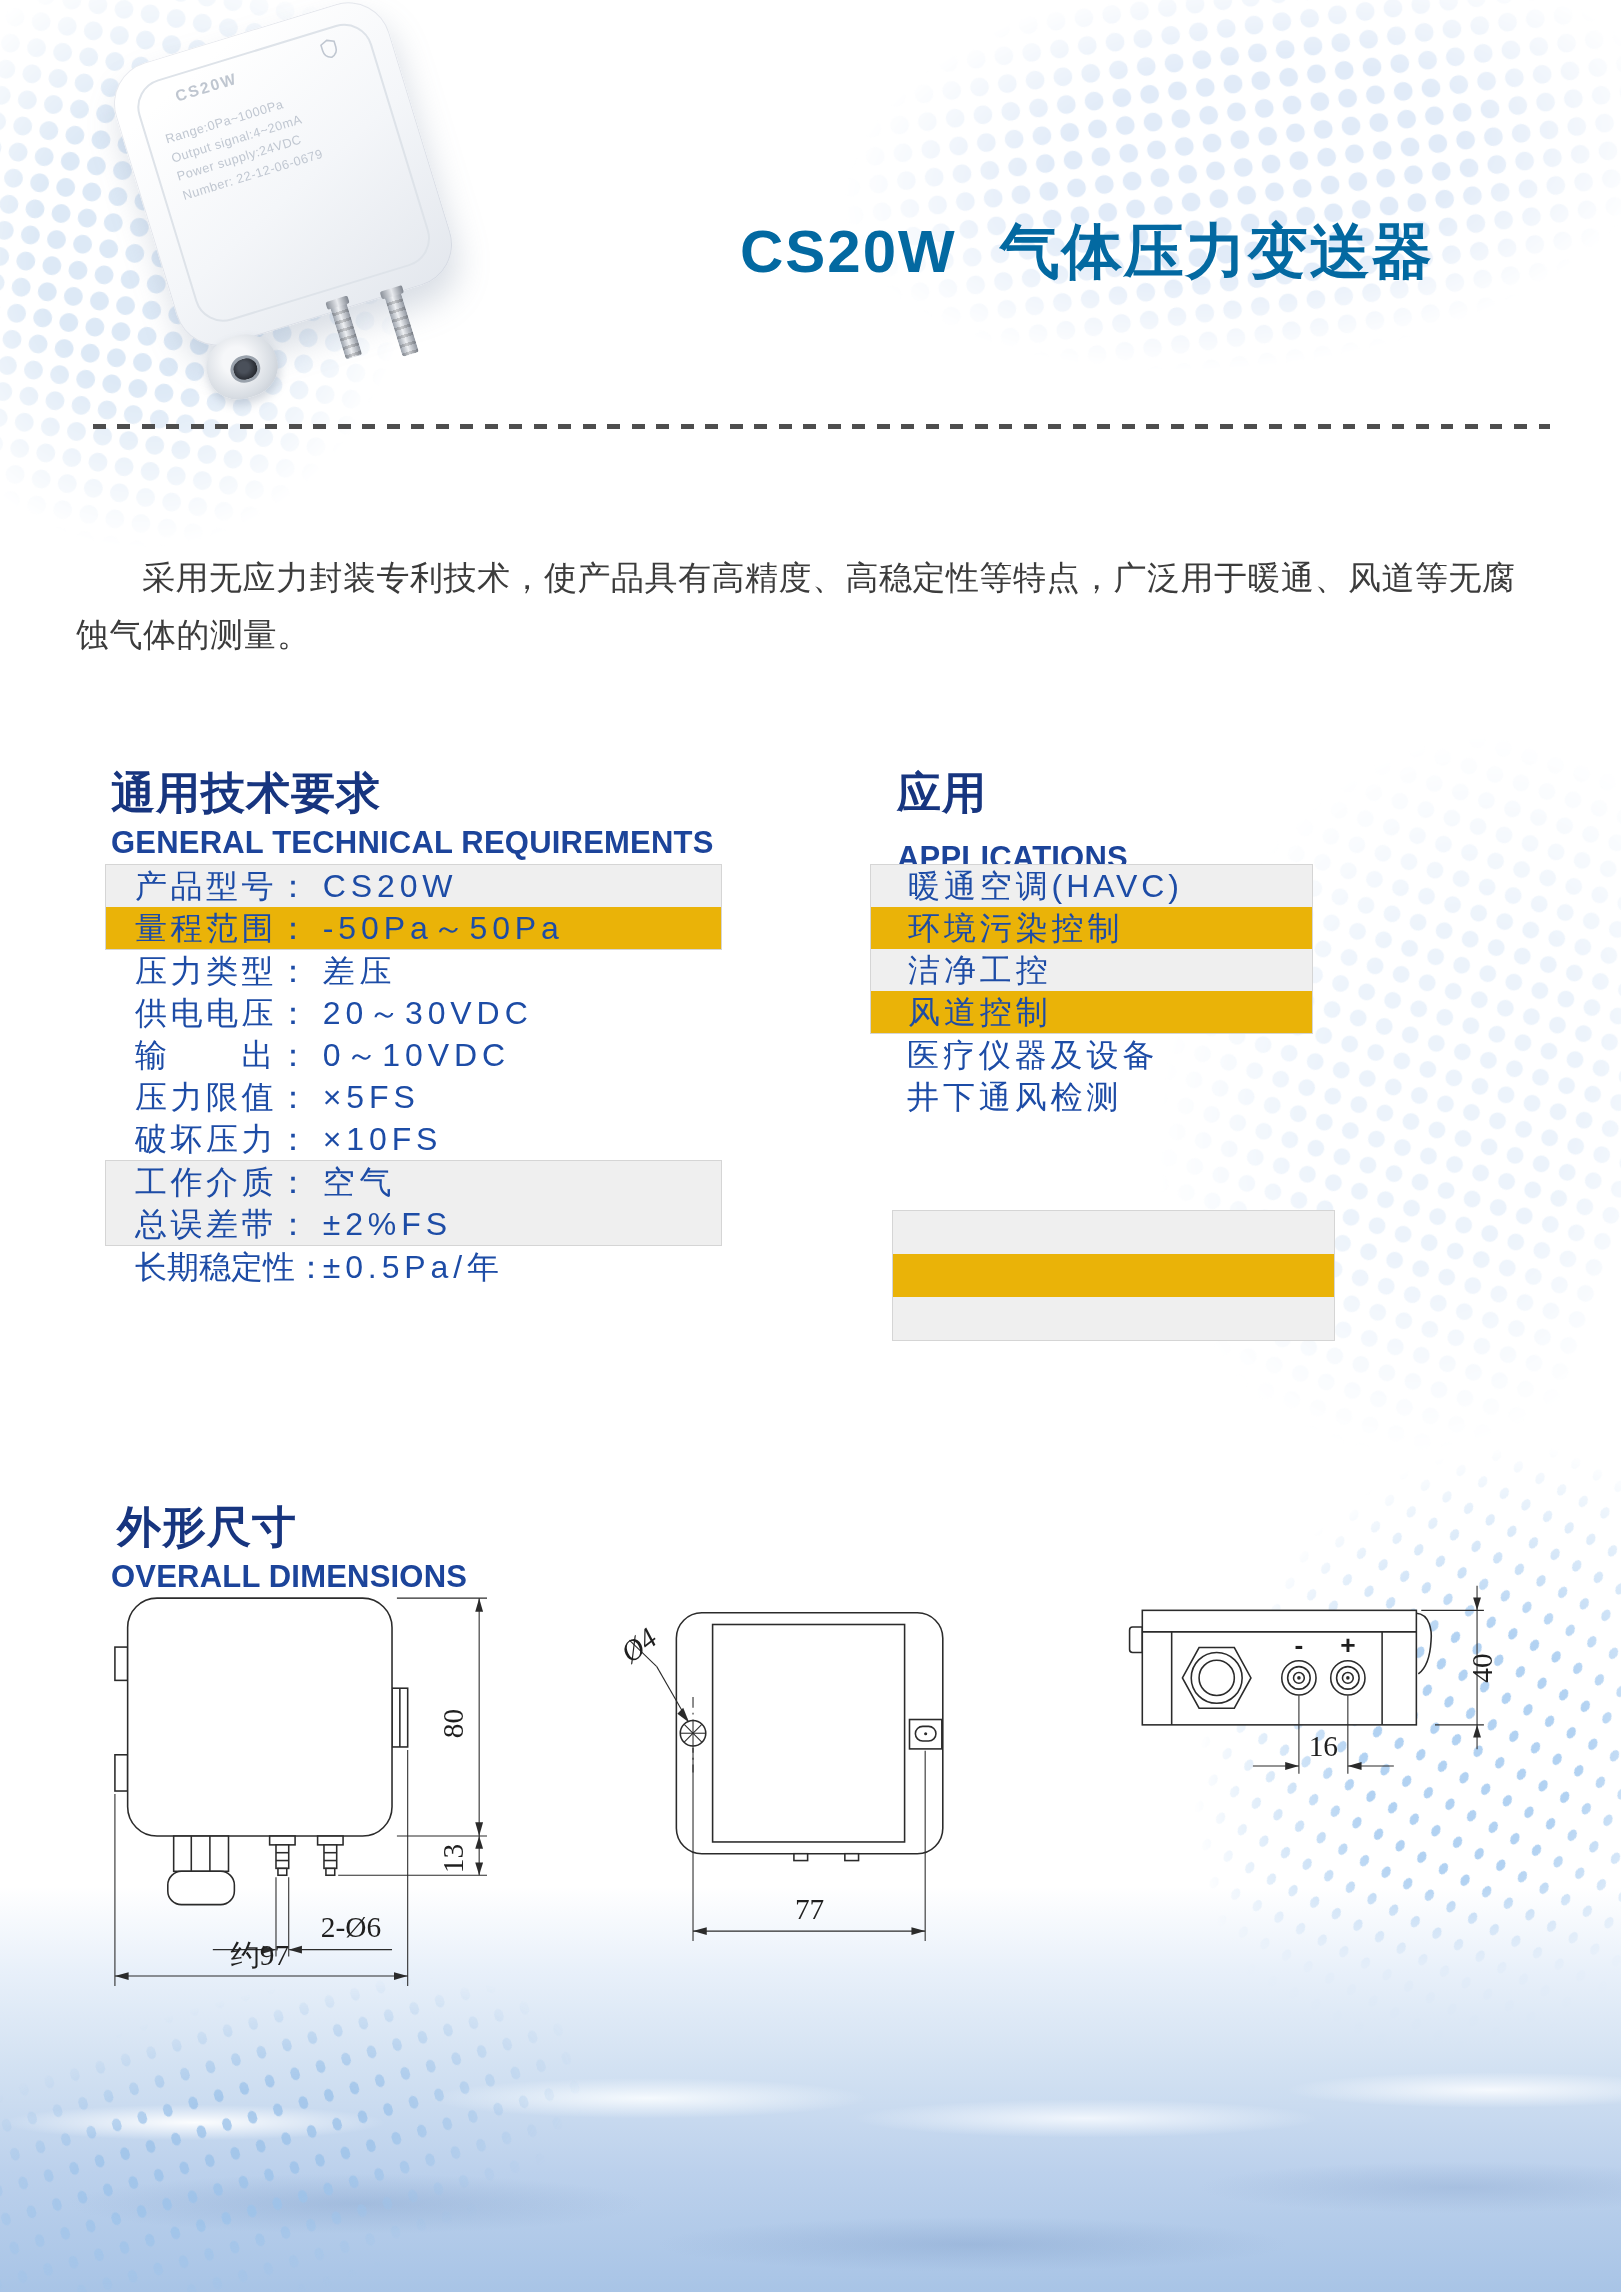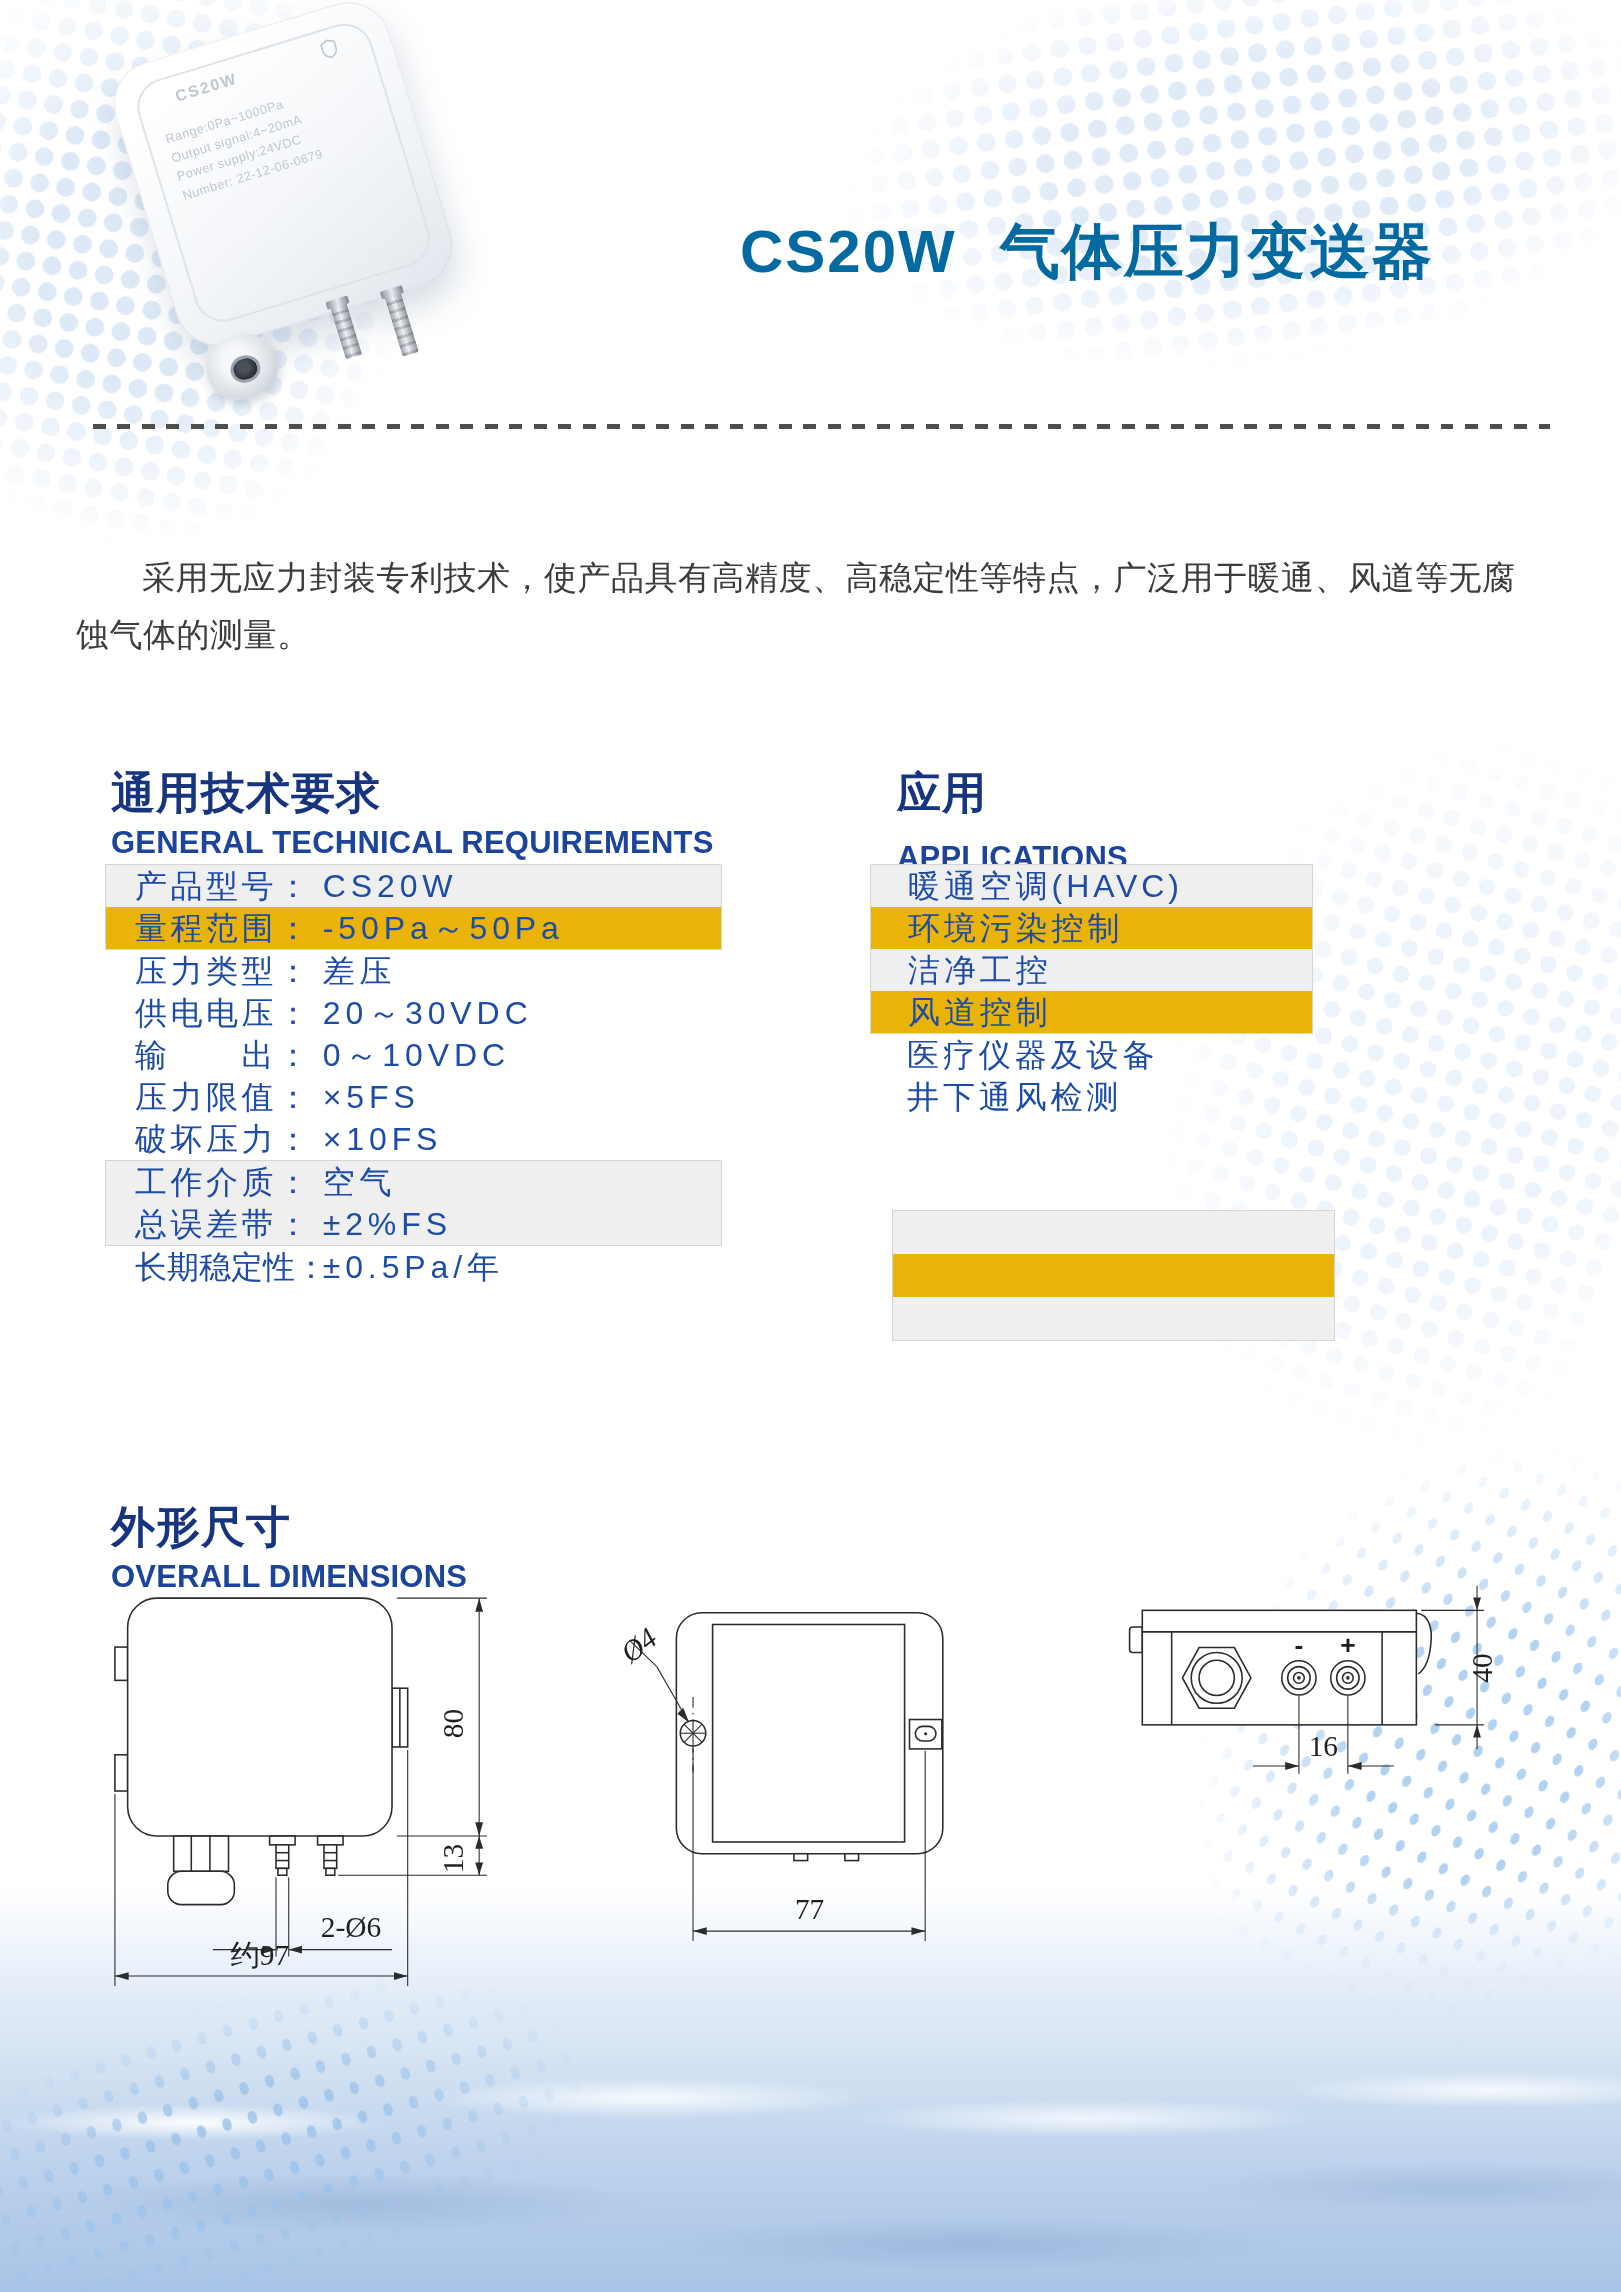--- a/index.html
+++ b/index.html
@@ -207,21 +207,21 @@
   </div>
 
   <div class="abs app-empty">
     <div class="row-group">
       <div class="app-row bg-gray"></div>
       <div class="app-row bg-white"></div>
       <div class="app-row bg-gray"></div>
     </div>
   </div>
 
-  <div class="abs sec-title" style="left:111px;top:1498px;">外形尺寸</div>
+  <div class="abs sec-title" style="left:117px;top:1498px;">外形尺寸</div>
   <div class="abs sec-sub" style="left:111px;top:1559px;">OVERALL DIMENSIONS</div>
 
   <svg style="left:64px;top:1586px;" width="470" height="412" viewBox="0 0 480 420">
     <rect class="lnw" x="52" y="62" width="13" height="34"></rect>
     <rect class="lnw" x="52" y="172" width="13" height="37"></rect>
     <rect class="lnw" x="335" y="104" width="16" height="60"></rect>
     <line class="ln" x1="343" y1="104" x2="343" y2="164"></line>
     <rect class="lnw" x="65" y="12" width="270" height="243" rx="30"></rect>
 
     <g>

